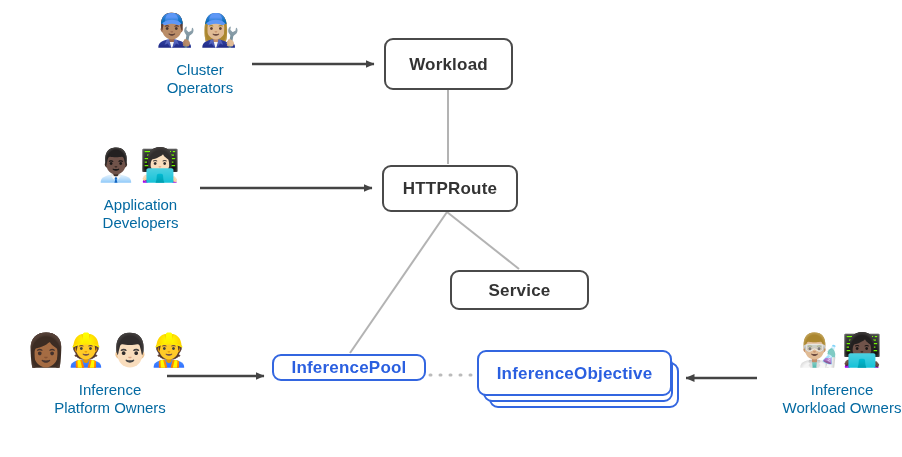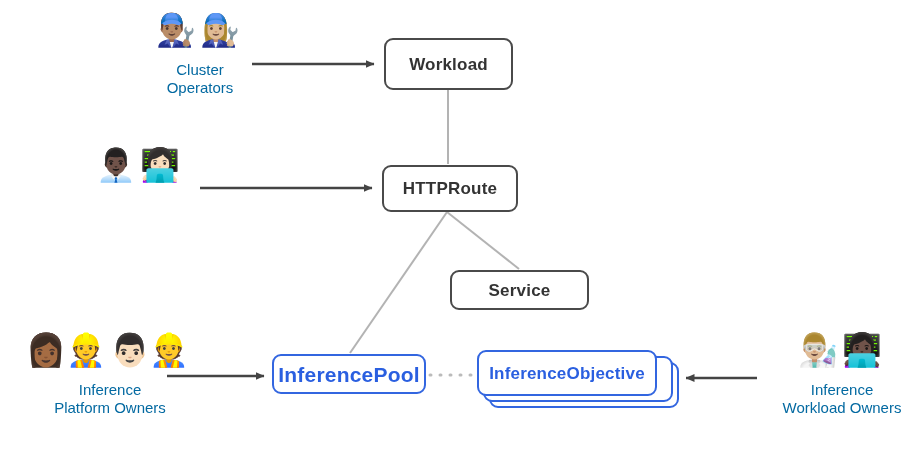--- a/index.html
+++ b/index.html
@@ -111,40 +111,42 @@
   </div>
 
   <div class="node dark" style="left:382px; top:165px; width:136px; height:47px; font-size:17px;text-align:center;">
     <span class="node-label">HTTPRoute</span>
   </div>
 
   <div class="node dark" style="left:450px; top:270px; width:139px; height:40px; font-size:17px;">
     <span class="node-label">Service</span>
   </div>
 
-  <div class="node blue" style="left:272px; top:354px; width:154px; height:40px; font-size:21px;">
+  <div class="node blue" style="left:272px; top:354px; width:154px; height:27px; font-size:17px;">
     <span class="node-label">InferencePool</span>
   </div>
 
   <div class="stack" style="left:477px; top:350px; width:204px; height:60px;">
     <div class="card" style="left:12px; top:12px; width:190px; height:46px;"></div>
     <div class="card" style="left:6px; top:6px; width:190px; height:46px;"></div>
-    <div class="node blue" style="left:0px; top:0px; width:180px; height:46px; font-size:17px;">
+    <div class="node blue" style="left:0px; top:0px; width:195px; height:46px; font-size:17px;">
       <span class="node-label">InferenceObjective</span>
     </div>
   </div>
 
   <div class="persona" style="left:140px; top:14px; width:120px;">
     <div class="emojis" style="font-size:32px;">👨🏽‍🔧👩🏼‍🔧</div>
     <div class="caption" style="font-size:15px;">Cluster
 Operators</div>
   </div>
 
   <div class="persona" style="left:78px; top:149px; width:125px;">
     <div class="emojis" style="font-size:32px;">👨🏿‍💼👩🏻‍💻</div>
+    <div class="caption" style="font-size:15px;">Application
+Developers</div>
   </div>
 
   <div class="persona" style="left:22px; top:334px; width:176px;">
     <div class="emojis" style="font-size:32px;">👩🏾‍👷👨🏻‍👷</div>
     <div class="caption" style="font-size:15px;">Inference
 Platform Owners</div>
   </div>
 
   <div class="persona" style="left:752px; top:334px; width:180px;">
     <div class="emojis" style="font-size:32px;">👨🏼‍🔬👩🏿‍💻</div>

